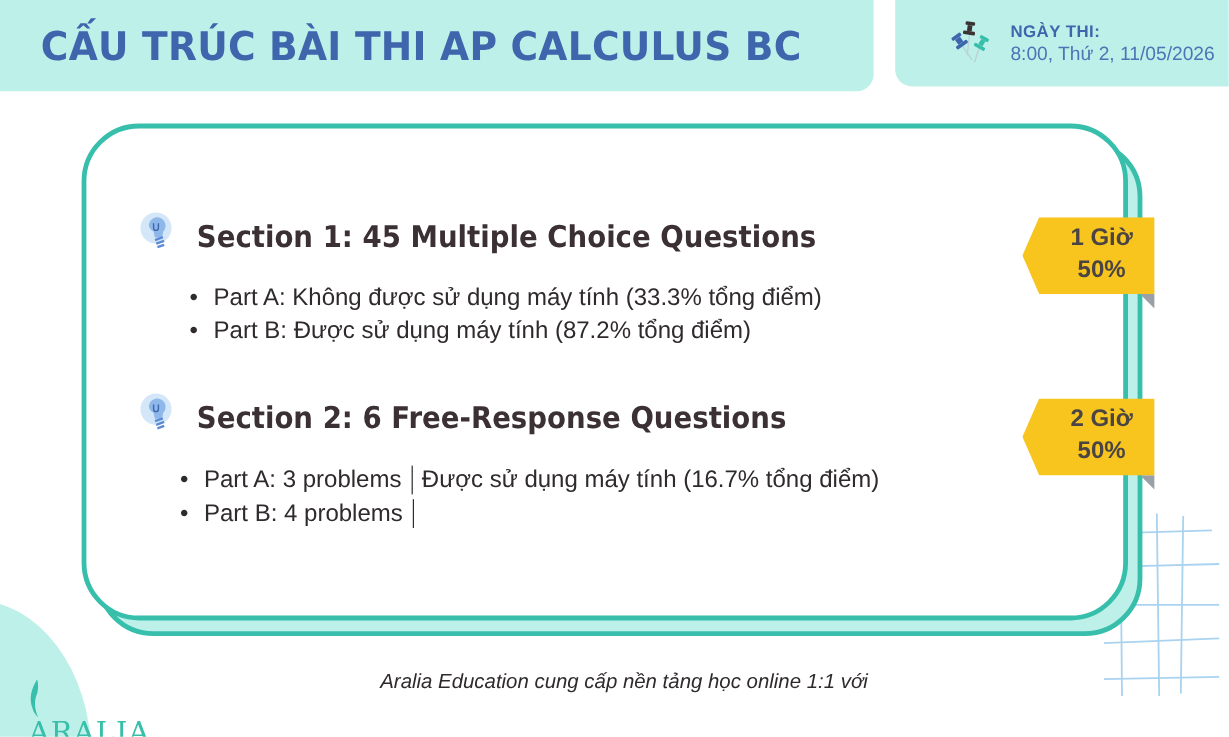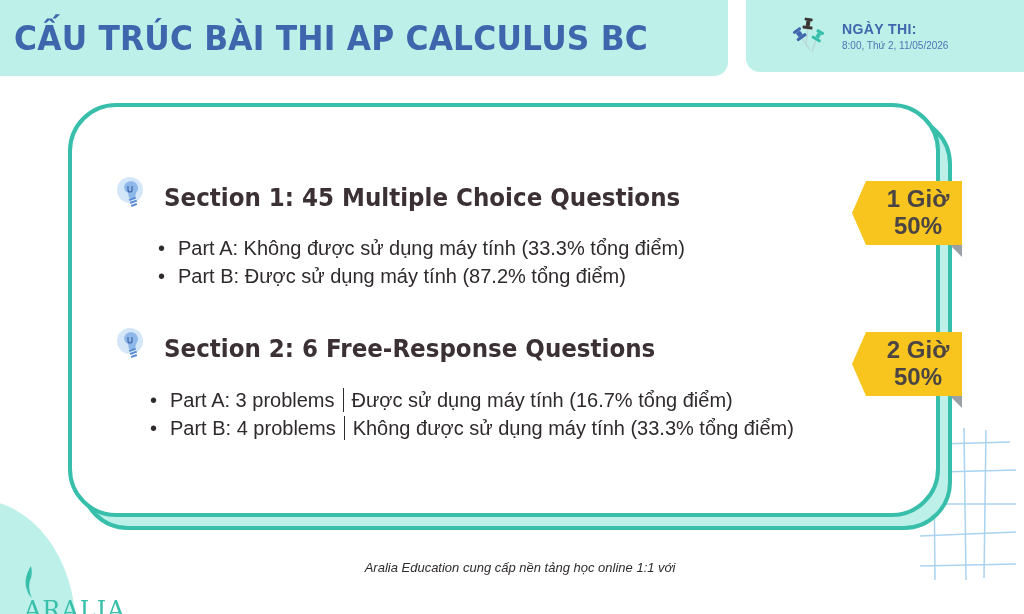--- a/index.html
+++ b/index.html
@@ -2,36 +2,36 @@
 <html><head>
 <meta charset="utf-8">
 <style>
   * { box-sizing: border-box; margin: 0; padding: 0; }
   html, body { width: 1024px; height: 614px; overflow: hidden; background: #ffffff; }
   body { position: relative; font-family: "Liberation Sans", "DejaVu Sans", sans-serif; }
 
   .title-box {
     position: absolute; left: 0; top: 0; width: 728px; height: 76px;
     background: #bdf0e8; border-radius: 0 0 14px 0;
-    display: flex; align-items: center; padding-left: 14px;
+    display: flex; align-items: center; padding-left: 34px;
   }
   .title-box h1 {
     font-family: "DejaVu Sans", sans-serif; font-weight: bold;
     font-size: 33px; color: #3e66ad; letter-spacing: 0.2px; transform: scaleX(0.95); transform-origin: left center;
     white-space: nowrap;
   }
 
   .date-box {
     position: absolute; left: 746px; top: 0; width: 278px; height: 72px;
     background: #bdf0e8; border-radius: 0 0 0 14px;
     display: flex; align-items: center; padding-left: 46px;
   }
   .pin-icon { width: 36px; height: 40px; margin-right: 14px; }
   .date-label { font-size: 14px; font-weight: bold; color: #3e66ad; letter-spacing: 0.4px; }
-  .date-value { font-size: 10px; color: #4f74b5; margin-top: 3px; }
+  .date-value { font-size: 16px; color: #4f74b5; margin-top: 3px; }
 
   .card-shadow {
     position: absolute; left: 80px; top: 116px; width: 872px; height: 414px;
     background: #bdf0e8; border: 4px solid #37bfab; border-radius: 48px;
   }
   .card {
     position: absolute; left: 68px; top: 103px; width: 872px; height: 414px;
     background: #ffffff; border: 4px solid #37bfab; border-radius: 48px;
   }
 
@@ -53,35 +53,35 @@
   .bullets li .dot { width: 20px; display: inline-block; text-align: left; }
   .part-label { display: inline-block; }
   .part-sep { display: inline-block; border-left: 1.5px solid #2f2a2c; margin: 2px 8px 0 8px; height: 24px; }
 
   .tag {
     position: absolute; width: 110px; height: 64px;
   }
   .tag svg { position: absolute; left: 0; top: 0; }
   .tag-text {
     position: absolute; left: 20px; top: 4px; width: 92px; text-align: center;
-    font-weight: bold; font-size: 24px; color: #4a4444; line-height: 27px;
+    font-weight: bold; font-size: 20px; color: #4a4444; line-height: 27px;
   }
 
   .deco-circle {
     position: absolute; left: -120px; top: 500px; width: 196px; height: 260px;
     background: #bdf0e8; border-radius: 50%;
   }
   .logo { position: absolute; left: 24px; top: 566px; display: flex; align-items: flex-start; flex-direction: column; }
   .logo-text {
     font-family: "DejaVu Serif", serif; font-size: 24px; color: #37bfab; letter-spacing: 1px; line-height: 24px;
   }
 
   .footer {
     position: absolute; left: 240px; top: 558px; width: 560px; text-align: center;
-    font-style: italic; font-size: 13px; color: #2f2a2c; line-height: 20px;
+    font-style: italic; font-size: 17px; color: #2f2a2c; line-height: 20px;
   }
   .footer b { font-weight: bold; }
 </style>
 </head>
 <body>
 
 <div class="title-box">
   <h1>CẤU TRÚC BÀI THI AP CALCULUS BC</h1>
 </div>
 
@@ -177,21 +177,20 @@
   <li>
     <span class="dot">•</span>
     <span class="part-label">Part A: 3 problems</span>
     <span class="part-sep"></span>
     <span>Được sử dụng máy tính (16.7% tổng điểm)</span>
   </li>
   <li>
     <span class="dot">•</span>
     <span class="part-label">Part B: 4 problems</span>
     <span class="part-sep"></span>
-    <span>Không được sử dụng máy tính (33.3% tổng điểm)</span>
   </li>
 </ul>
 
 <div class="tag" style="left:852px; top:332px;">
   <svg width="112" height="76" viewBox="0 0 112 76">
     <polygon points="98,64 110,64 110,76" fill="#9aa0a8"></polygon>
     <polygon points="14,0 110,0 110,64 14,64 0,32" fill="#f7c51e"></polygon>
   </svg>
   <div class="tag-text">
     <div>2 Giờ</div>

